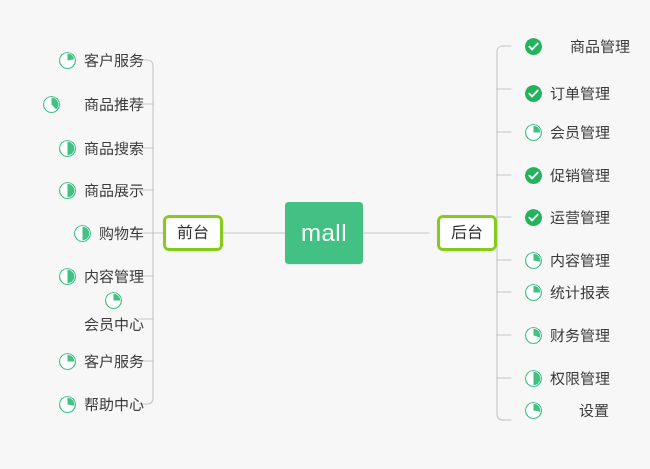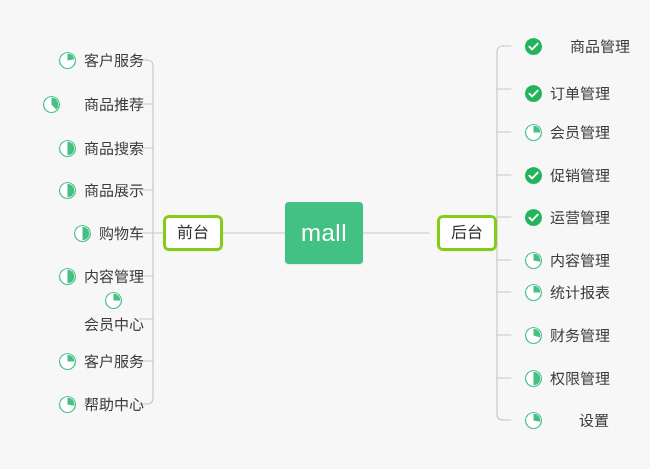--- a/index.html
+++ b/index.html
@@ -281,21 +281,21 @@
         </svg>
         <span class="leaf-label">财务管理</span>
       </div>
       <div class="leaf right" style="top: 365px;">
         <svg class="icon" viewBox="0 0 20 20">
           <circle cx="10" cy="10" r="8.4" fill="#ffffff" stroke="#3fbe82" stroke-width="1.2"></circle>
           <path d="M 10 10 L 10 2.8 A 7.2 7.2 0 0 1 10 17.2 Z" fill="#43c084"></path>
         </svg>
         <span class="leaf-label">权限管理</span>
       </div>
-      <div class="leaf right" style="top: 407px; gap: 36px;">
+      <div class="leaf right" style="top: 397px; gap: 36px;">
         <svg class="icon" viewBox="0 0 20 20">
           <circle cx="10" cy="10" r="8.4" fill="#ffffff" stroke="#3fbe82" stroke-width="1.2"></circle>
           <path d="M 10 10 L 10 2.8 A 7.2 7.2 0 0 1 17.072468205246558 11.34914546501722 Z" fill="#43c084"></path>
         </svg>
         <span class="leaf-label">设置</span>
       </div>
     </div>
 </div>
 
 </body></html>

